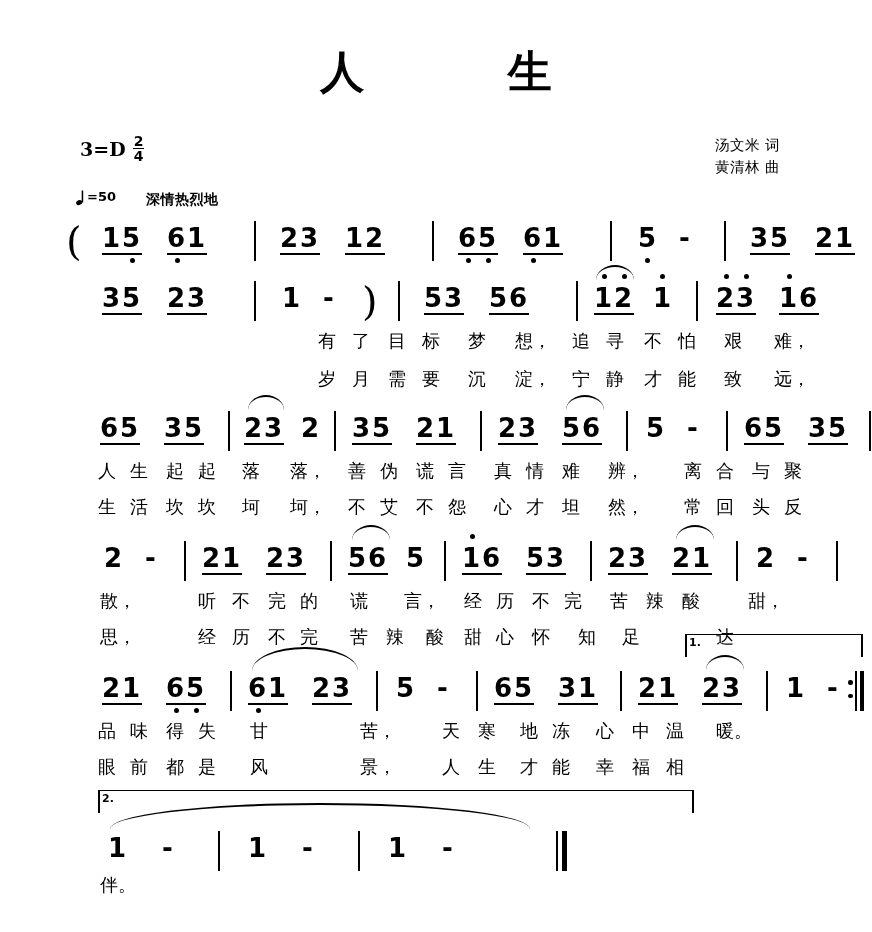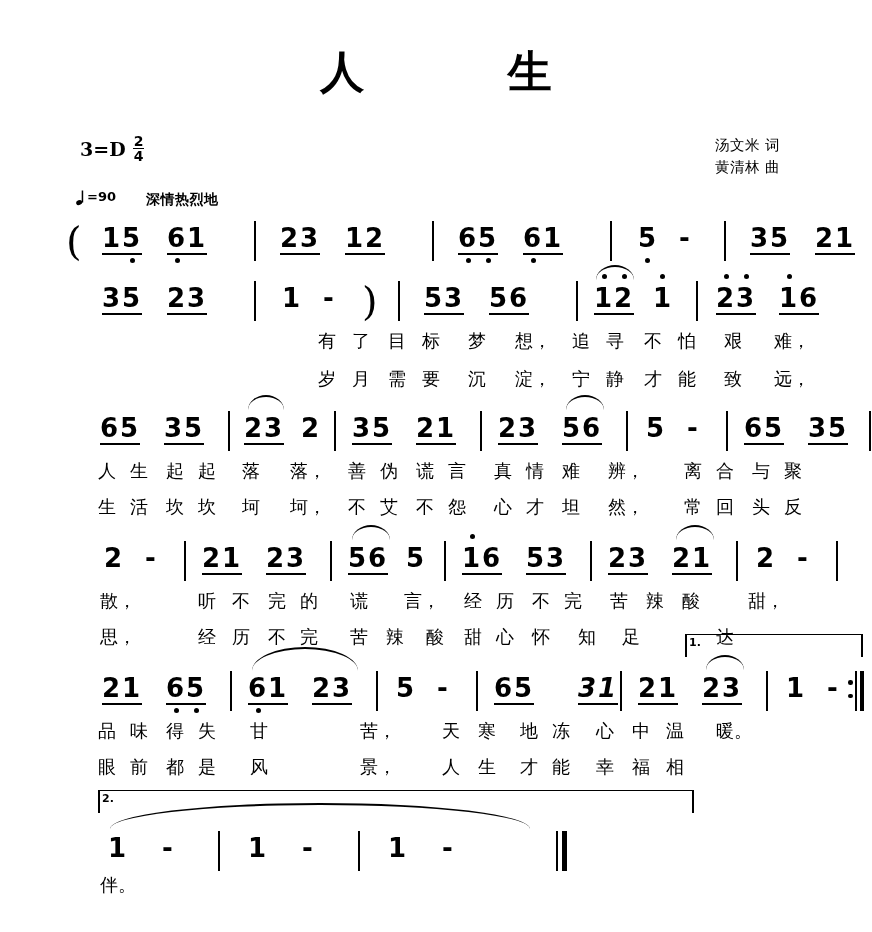--- a/index.html
+++ b/index.html
@@ -230,21 +230,21 @@
 </div>
 
 <div id="tempo-row">
   <span id="tempo-mark">
     <span class="quarter-note">
       <svg width="10" height="16" viewBox="0 0 10 16">
         <ellipse cx="3.2" cy="12.6" rx="3.1" ry="2.4" transform="rotate(-20 3.2 12.6)" fill="#000"></ellipse>
         <rect x="5.7" y="0.5" width="1.5" height="12" fill="#000"></rect>
       </svg>
     </span>
-    <span>=90</span>
+    <span>=50</span>
   </span>
   <span id="expression">深情热烈地</span>
 </div>
 
 <div class="system" style="top:225px;">
   <div class="notes-row">
     <span class="tok paren" style="left:66px; top:2px;">(</span>
 
     <span class="beam" style="left:102px;"><span class="note-wrap">1</span><span class="note-wrap dot-low">5</span></span>
     <span class="beam" style="left:167px;"><span class="note-wrap dot-low">6</span><span class="note-wrap">1</span></span>
@@ -381,21 +381,21 @@
     <span class="beam" style="left:248px;"><span class="note-wrap dot-low">6</span><span class="note-wrap">1</span></span>
     <span class="beam" style="left:312px;"><span class="note-wrap">2</span><span class="note-wrap">3</span></span>
     <span class="barline" style="left:376px;"></span>
 
     <span class="tok" style="left:396px;">5</span>
     <span class="tok dash" style="left:437px;">-</span>
 
     <span class="barline" style="left:476px;"></span>
 
     <span class="beam" style="left:494px;"><span class="note-wrap">6</span><span class="note-wrap">5</span></span>
-    <span class="beam" style="left:578px;font-style:italic;"><span class="note-wrap">3</span><span class="note-wrap">1</span></span>
+    <span class="beam" style="left:558px;"><span class="note-wrap">3</span><span class="note-wrap">1</span></span>
     <span class="barline" style="left:620px;"></span>
 
     <span class="beam" style="left:638px;"><span class="note-wrap">2</span><span class="note-wrap">1</span></span>
     <span class="slur" style="left:706px; top:-20px; width:38px;"></span>
     <span class="beam" style="left:702px;"><span class="note-wrap">2</span><span class="note-wrap">3</span></span>
     <span class="barline" style="left:766px;"></span>
 
     <span class="tok" style="left:786px;">1</span>
     <span class="tok dash" style="left:827px;">-</span>
     <span class="repeat-end" style="left:848px;">

